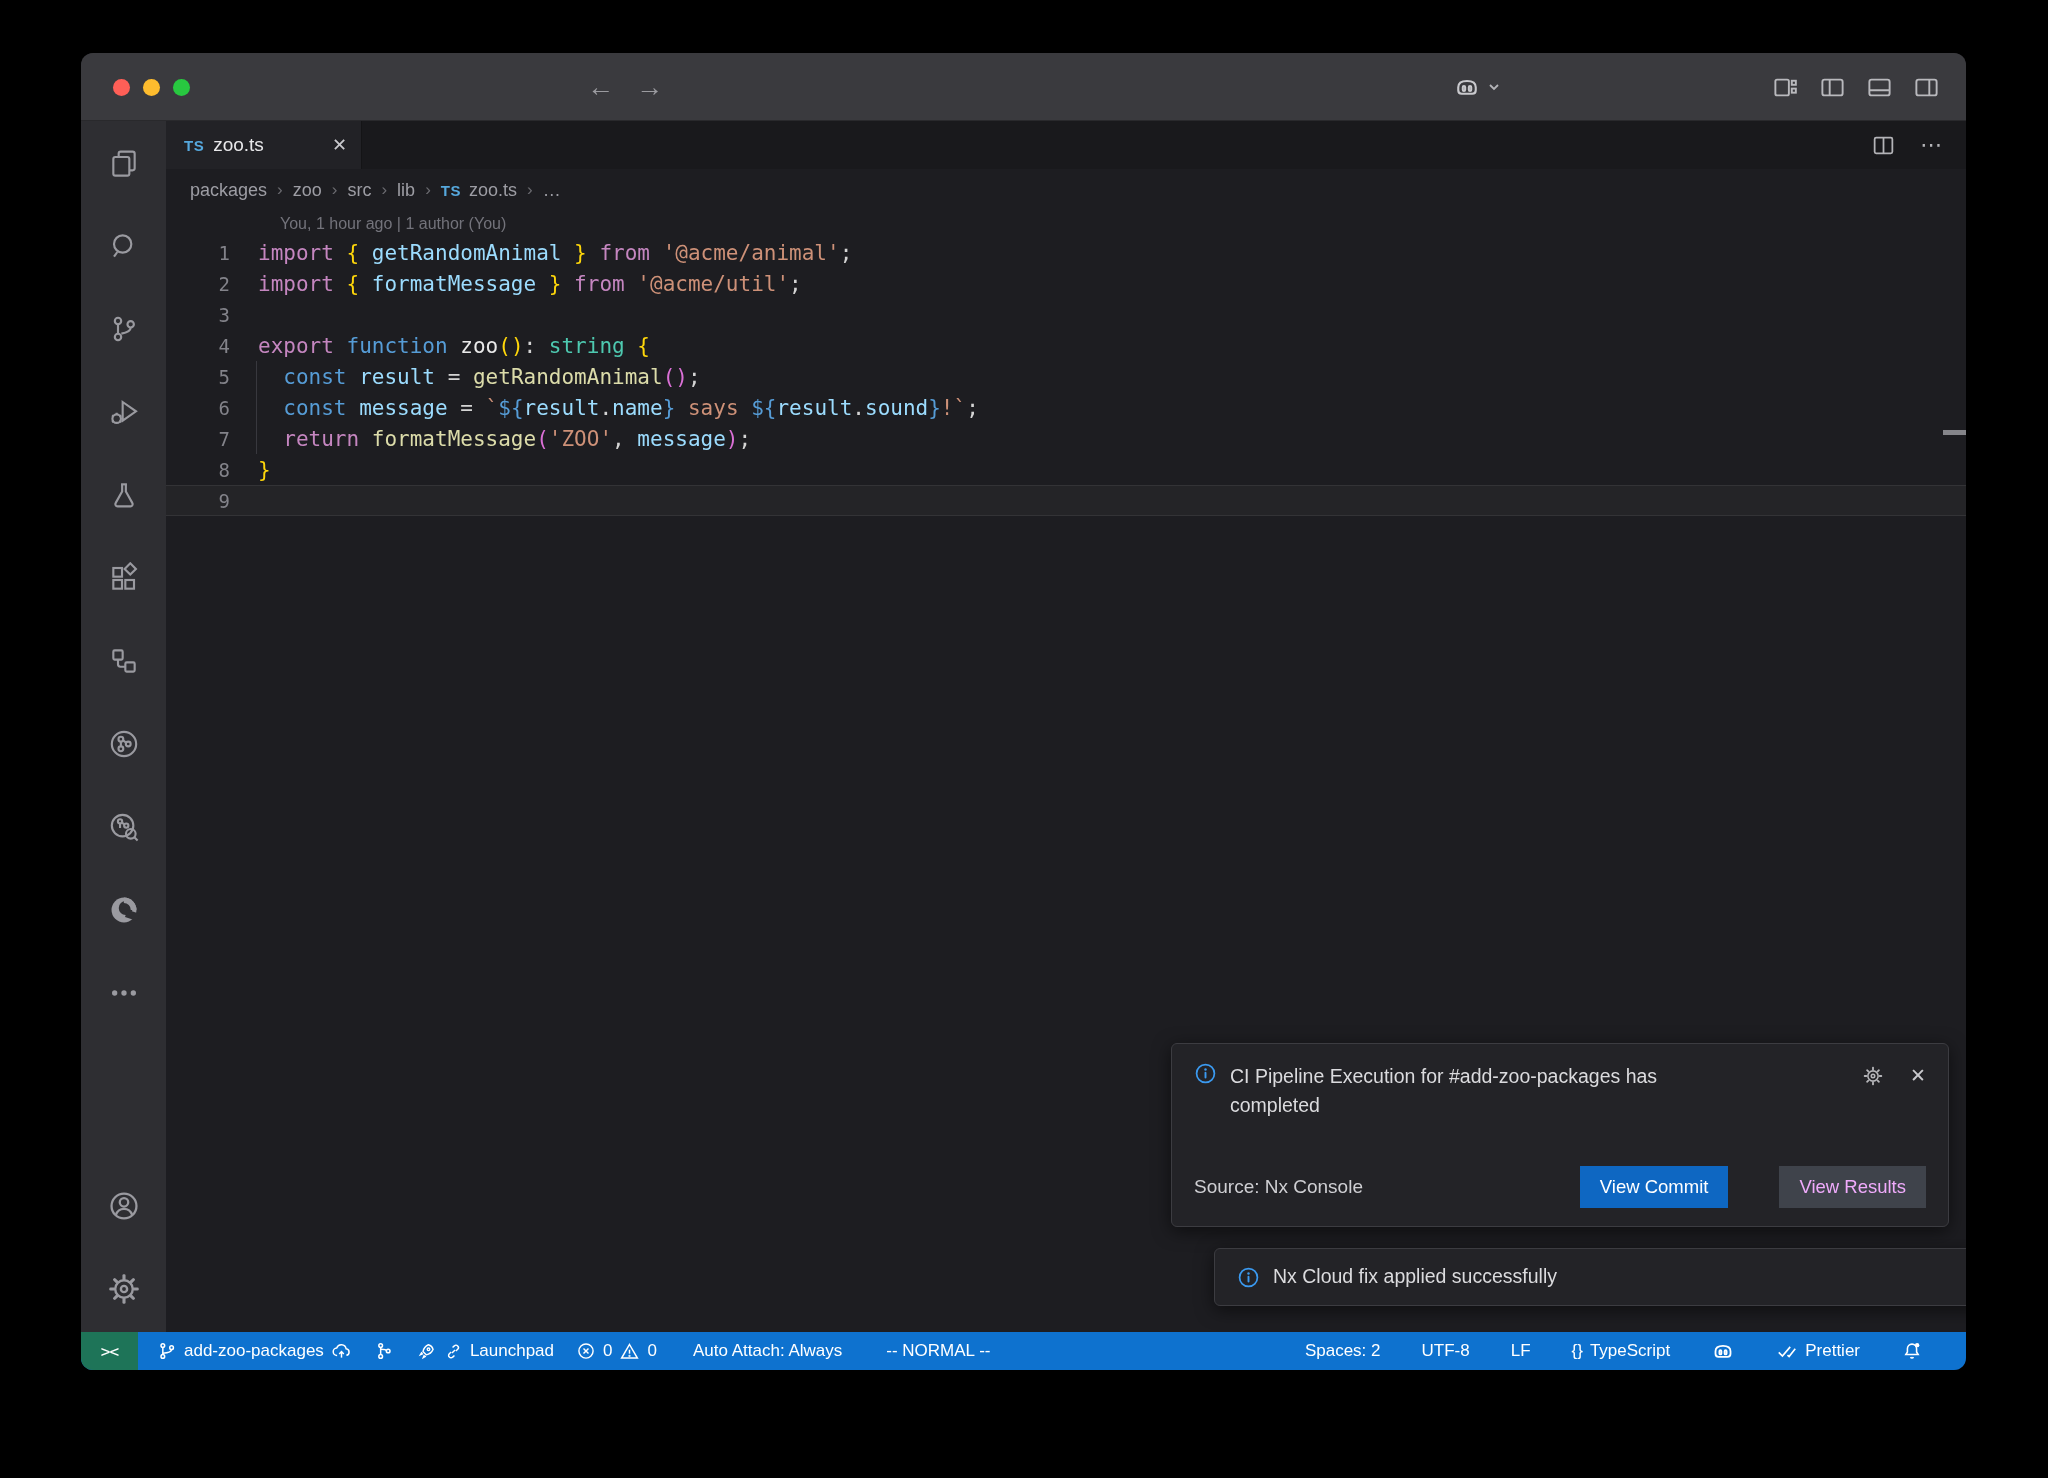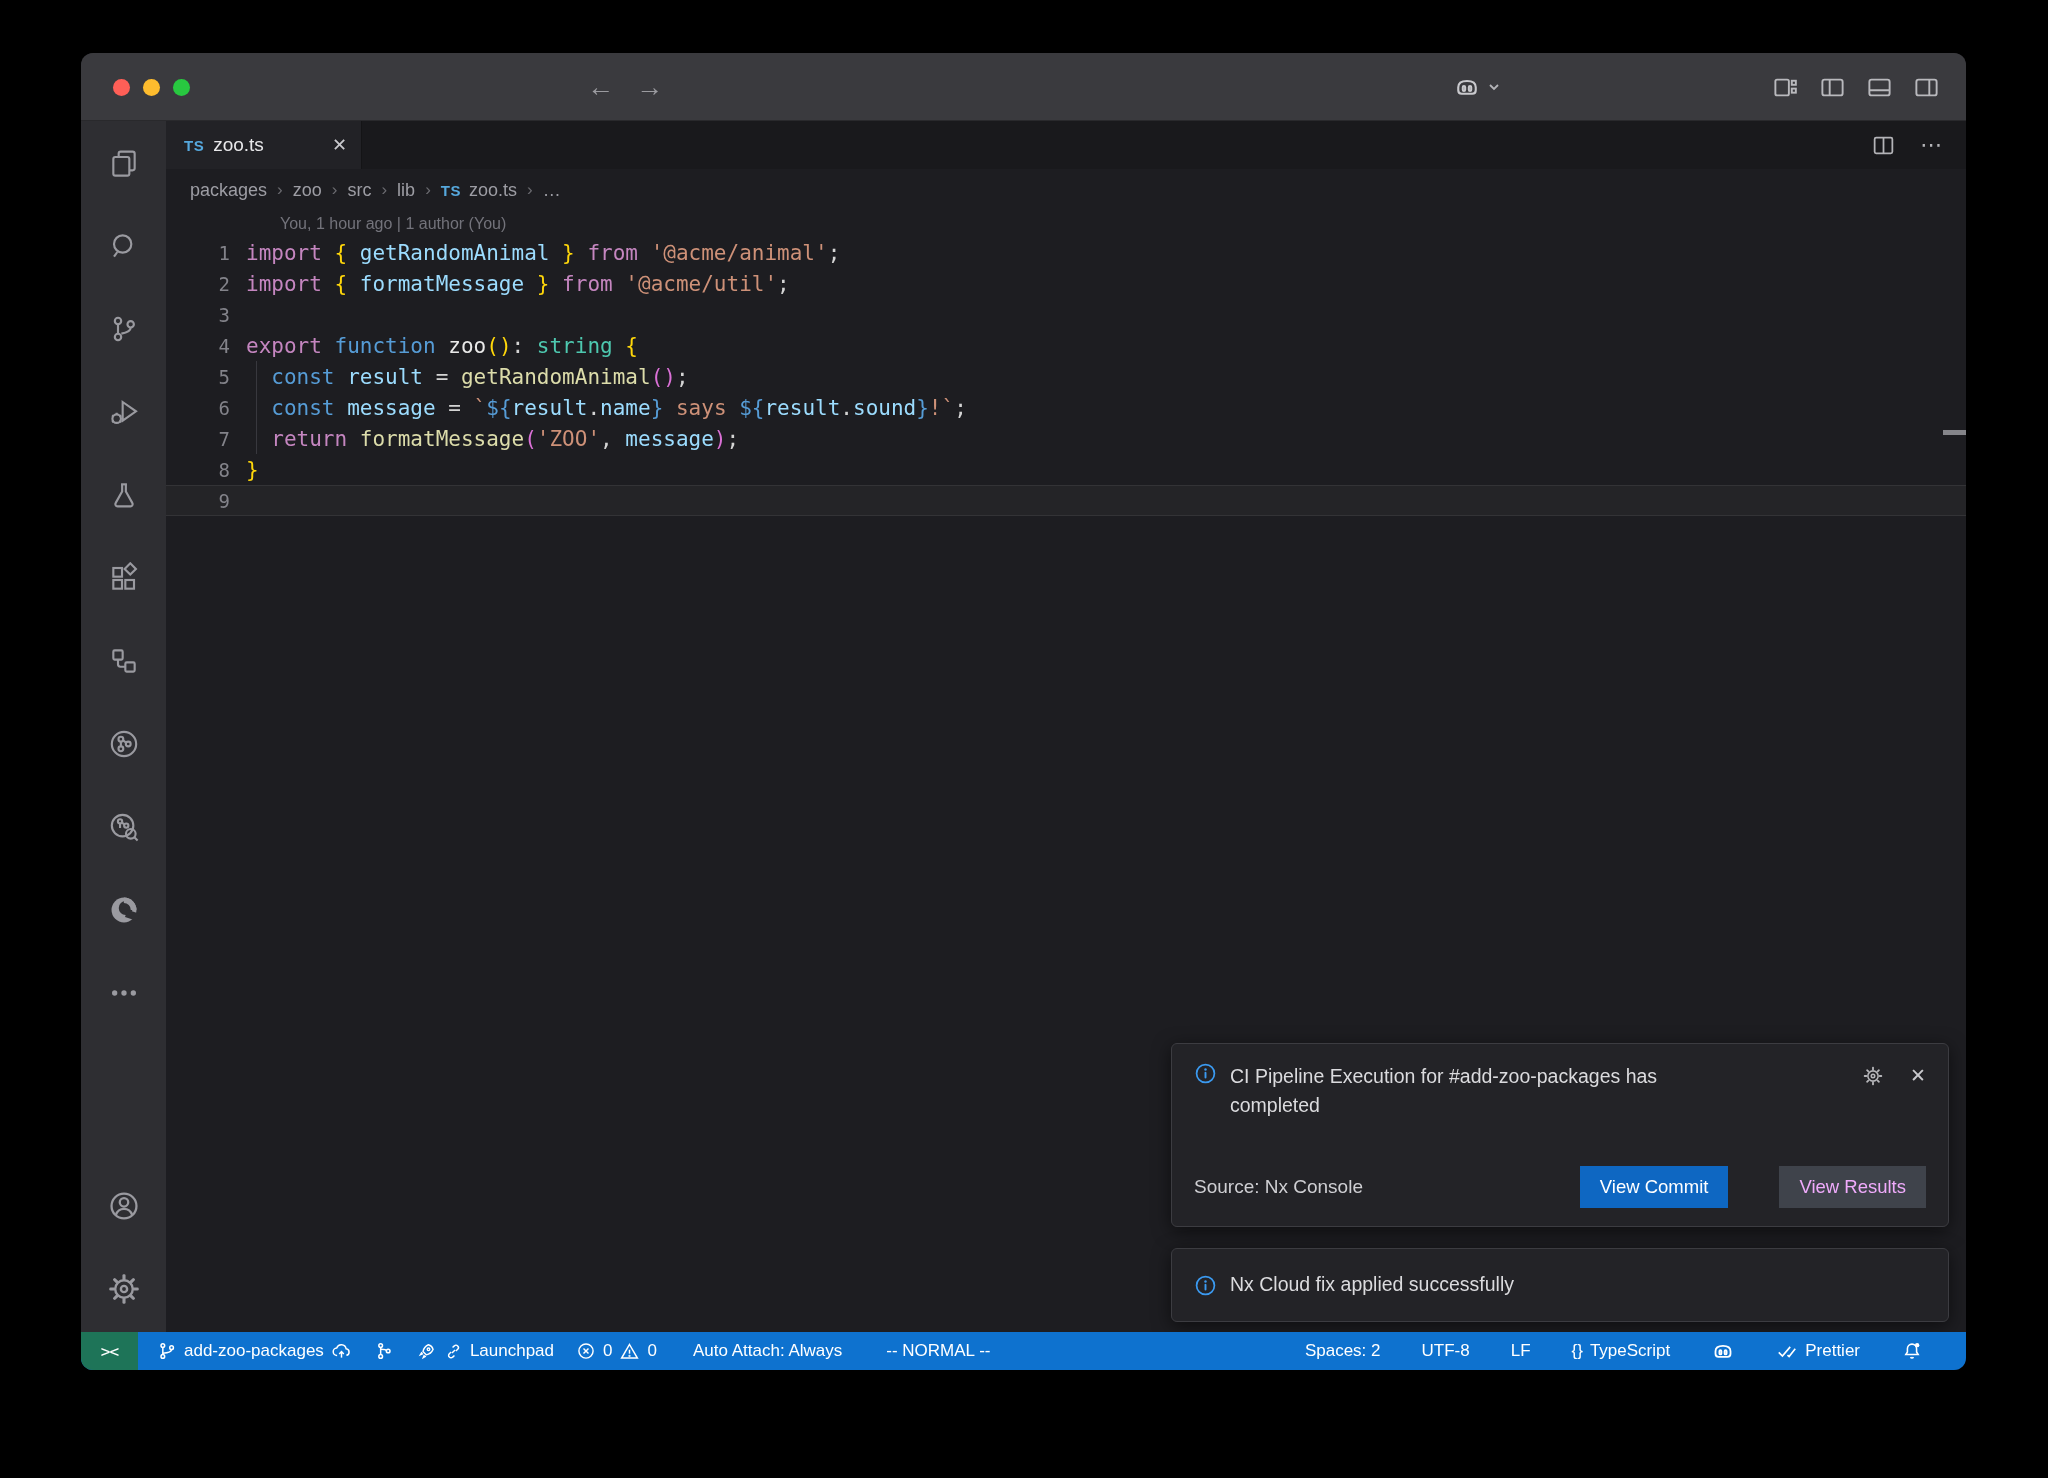--- a/index.html
+++ b/index.html
@@ -51,33 +51,33 @@
   .breadcrumb .crumb-file { display:flex; align-items:center; gap:8px; }
 
   .codearea { position:relative; flex:1; }
   .blame { height:26px; display:flex; align-items:center; padding-left:114px;
     color:#73737b; font-size:16px; }
   .code-row { height:31px; display:flex; align-items:center; position:relative; }
   .code-row.current { background:rgba(255,255,255,0.03);
     border-top:1px solid rgba(255,255,255,0.07); border-bottom:1px solid rgba(255,255,255,0.07); }
   .ln { width:64px; text-align:right; color:#83838a; font-family:"DejaVu Sans Mono","Liberation Mono",monospace;
     font-size:19px; flex:0 0 64px; }
-  .code-text { margin-left:16px; font-family:"DejaVu Sans Mono","Liberation Mono",monospace;
+  .code-text { margin-left:28px; font-family:"DejaVu Sans Mono","Liberation Mono",monospace;
     font-size:21px; white-space:pre; color:#d4d4d4; }
   .tk-kw{color:var(--kw)} .tk-st{color:var(--st)} .tk-var{color:var(--var)} .tk-fn{color:var(--fn)}
   .tk-fnd{color:var(--fnd)} .tk-str{color:var(--str)} .tk-pn{color:var(--pn)} .tk-pb1{color:var(--pb1)}
   .tk-pb2{color:var(--pb2)} .tk-td{color:var(--td)} .tk-ty{color:var(--ty)}
   .indent-guide { position:absolute; left:90px; top:150px; width:1px; height:93px; background:#38383e; }
   .ruler-marker { position:absolute; right:0; top:377px; width:23px; height:5px; background:#85858a; z-index:2; }
 
   
   .notif { position:absolute; left:1090px; width:778px; background:#232327; border:1px solid #3c3c41;
     border-radius:6px; box-shadow:0 4px 18px rgba(0,0,0,.55); z-index:5; }
   .notif-1 { top:990px; height:184px; padding:18px 22px; }
-  .notif-2 { top:1195px; height:74px; padding:0 22px; display:flex; align-items:center; gap:13px; }
+  .notif-2 { top:1195px; height:58px; padding:0 22px; display:flex; align-items:center; gap:13px;margin-left:43px; }
   .notif-head { display:flex; gap:13px; }
   .notif-msg { color:#dbdbde; font-size:19.5px; line-height:1.5; max-width:480px; }
   .notif-tools { position:absolute; right:22px; top:20px; display:flex; gap:26px; align-items:center; color:#b6b6ba; }
   .notif-tools .close { font-size:19px; color:#c9c9cd; }
   .notif-foot { position:absolute; left:22px; right:22px; bottom:18px; display:flex; align-items:center; }
   .notif-source { color:#cfcfd3; font-size:19px; }
   .notif-actions { margin-left:auto; display:flex; gap:14px; }
   .btn { height:42px; padding:0 20px; border:none; border-radius:0; font-size:18.5px;
     font-family:inherit; color:#fff; display:flex; align-items:center; }
   .btn-primary { background:var(--primary-button-bg,#0e67c2); }

